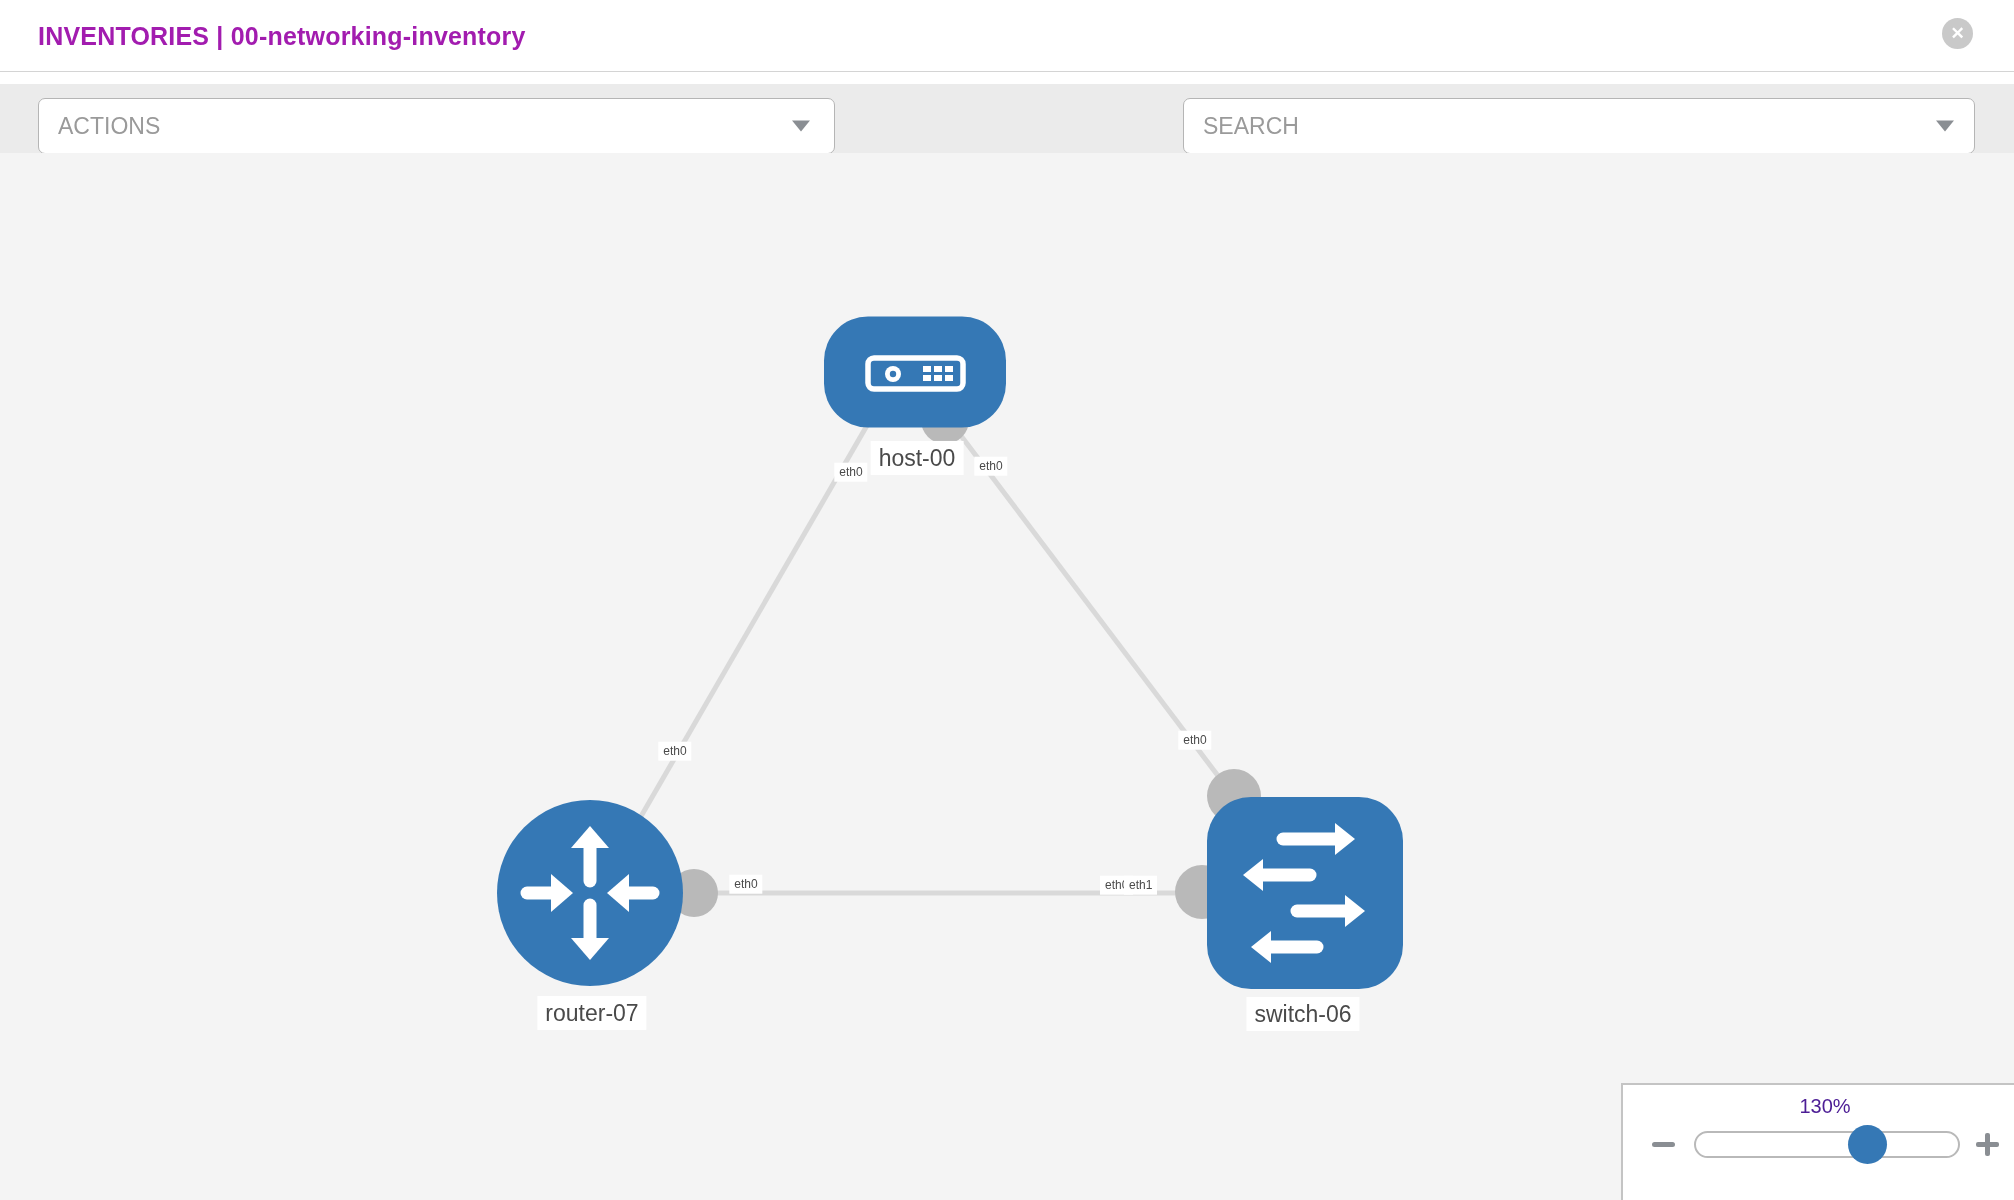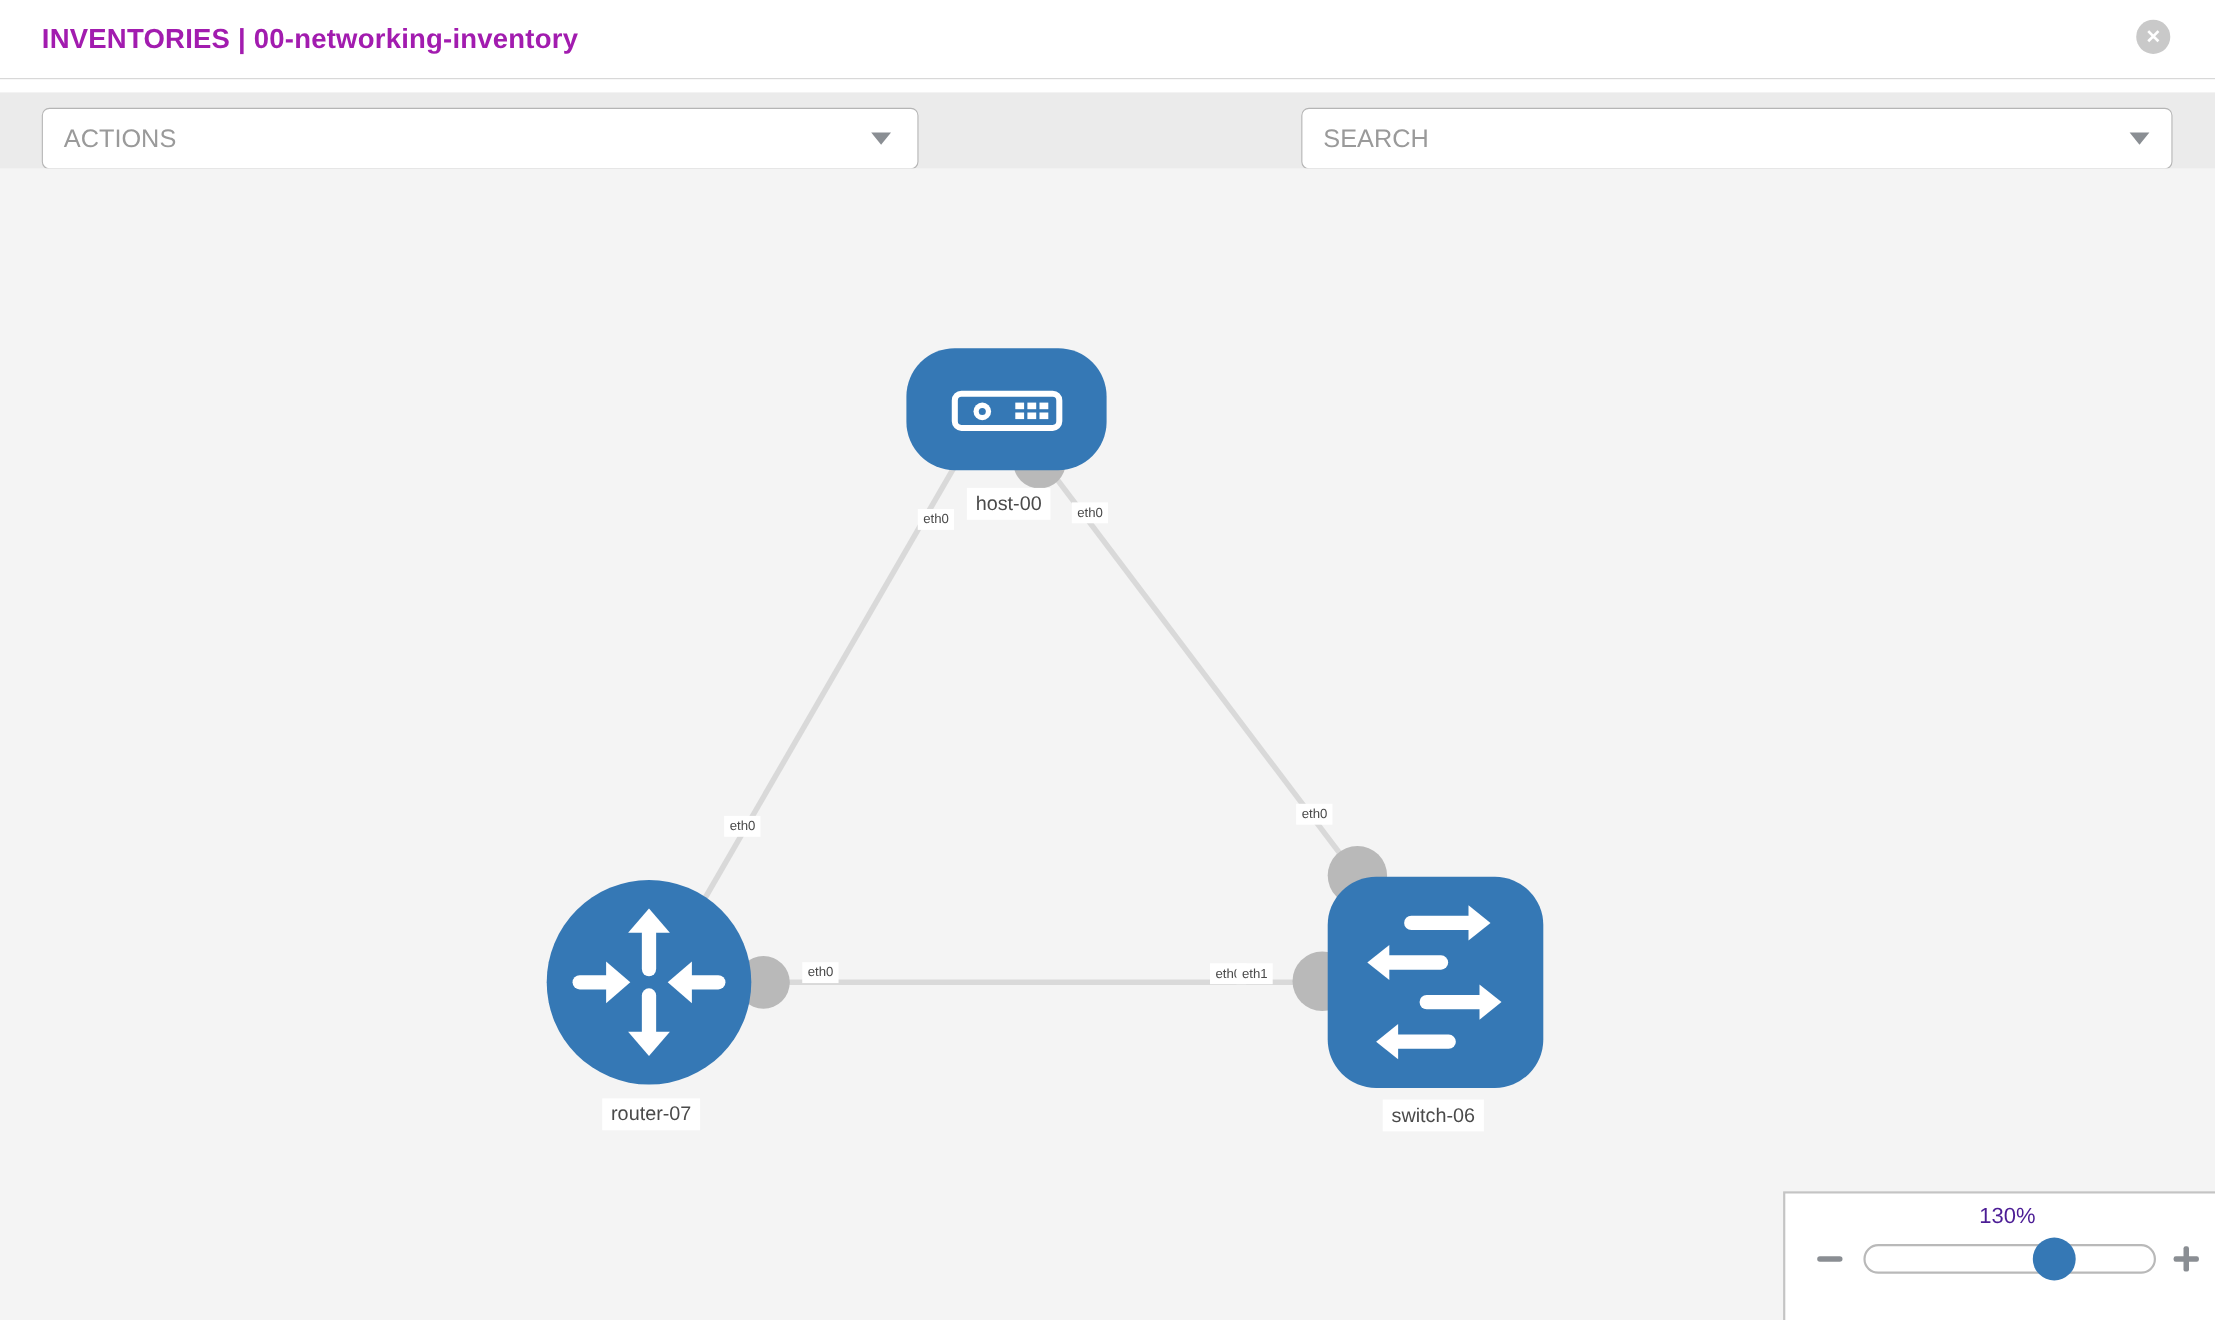--- a/index.html
+++ b/index.html
@@ -35,21 +35,21 @@
   .tool-icon svg { width:100%; height:100%; fill:#8b8f94; }
   .tool-wrench { left:1046px; }
   .tool-key { left:1114px; }
   
   .canvas { position:absolute; left:0; top:153px; width:2014px; height:1047px;
     background:#f4f4f4; }
   .canvas svg.topo { position:absolute; left:0; top:0; width:2014px; height:1047px; }
   .labels-layer { position:absolute; left:0; top:0; width:100%; height:100%; pointer-events:none; }
   .chip { position:absolute; background:#ffffff; color:#4a4a4a; line-height:1.05;
     white-space:nowrap; pointer-events:auto; }
-  .chip.node  { font-size:18px; padding:5px 8px; }
+  .chip.node  { font-size:23px; padding:5px 8px; }
   .chip.iface { font-size:12px; padding:3px 5px; }
   
   .zoom-panel { position:absolute; left:1621px; top:930px; width:420px; height:165px;
     background:#ffffff; border:2px solid #c4c4c4; }
   .zoom-percent { position:absolute; left:202px; top:10px; transform:translateX(-50%);
     font-size:20px; color:#4c1d95; }
   .zoom-minus { position:absolute; left:29px; top:57px; width:23px; height:5px;
     border-radius:3px; background:#8a8e93; cursor:pointer; }
   .zoom-slider { position:absolute; left:71px; top:46px; width:266px; height:27px;
     border:2px solid #b9b9b9; border-radius:14px; background:#ffffff; cursor:pointer; }

